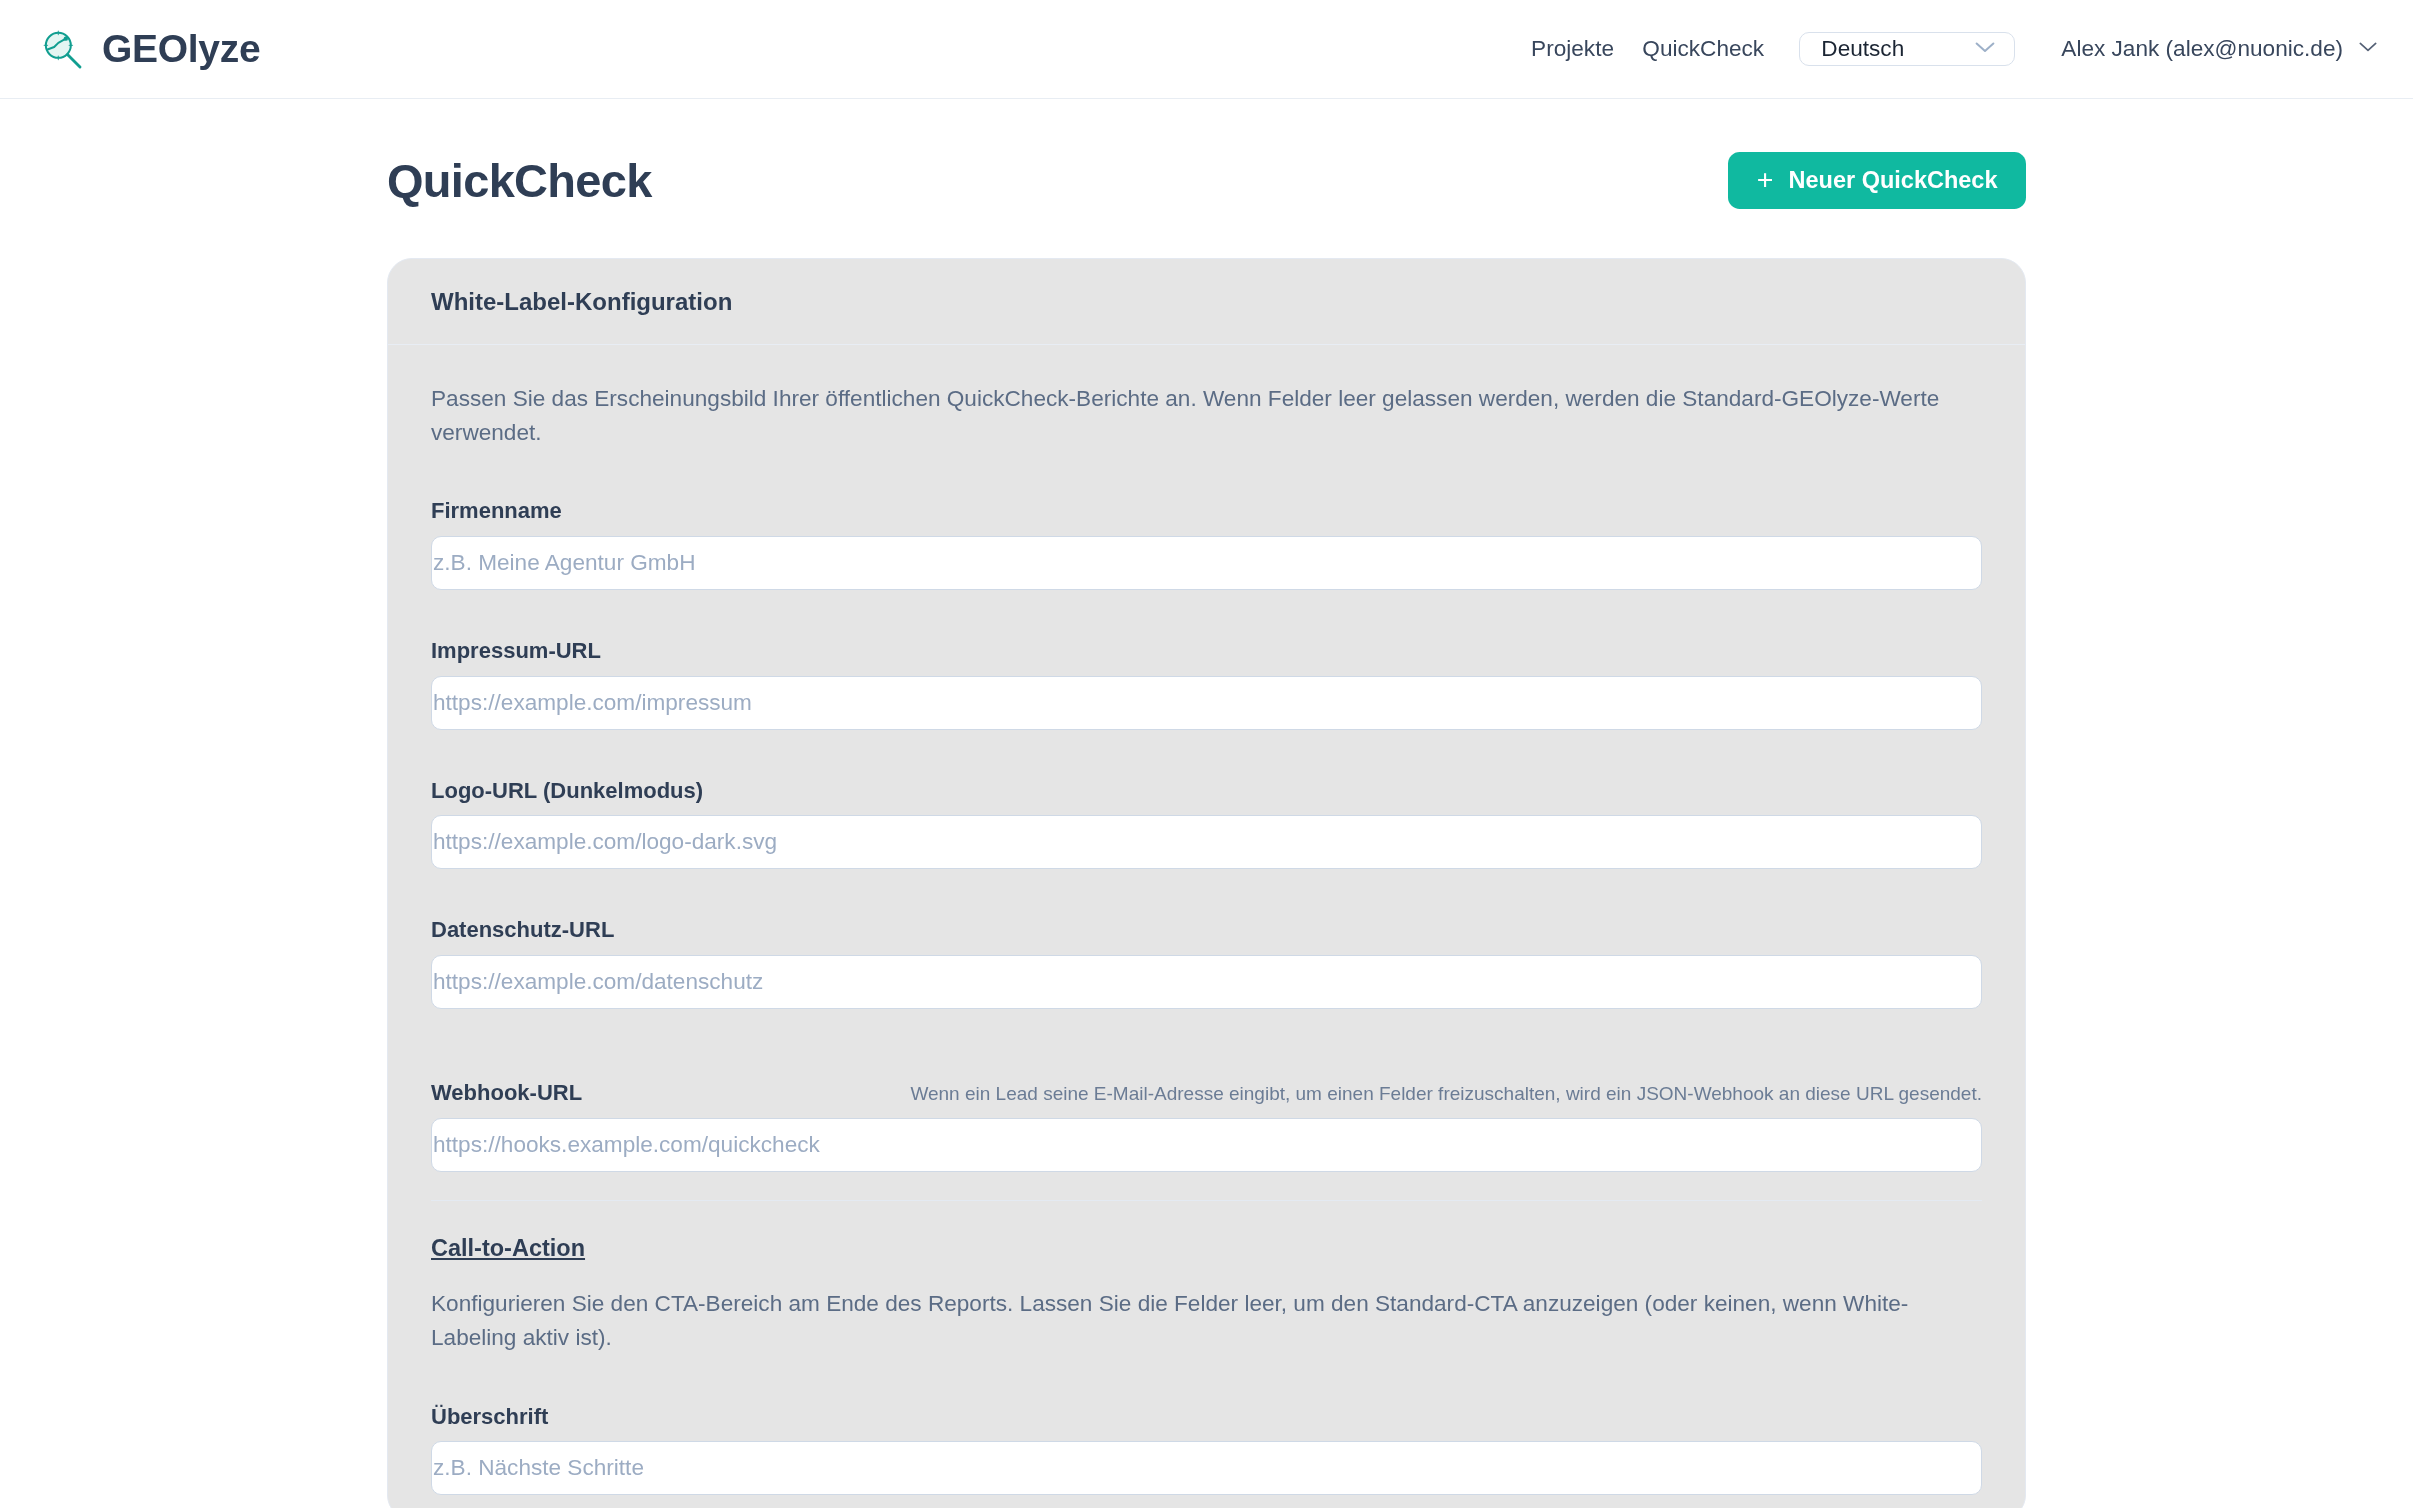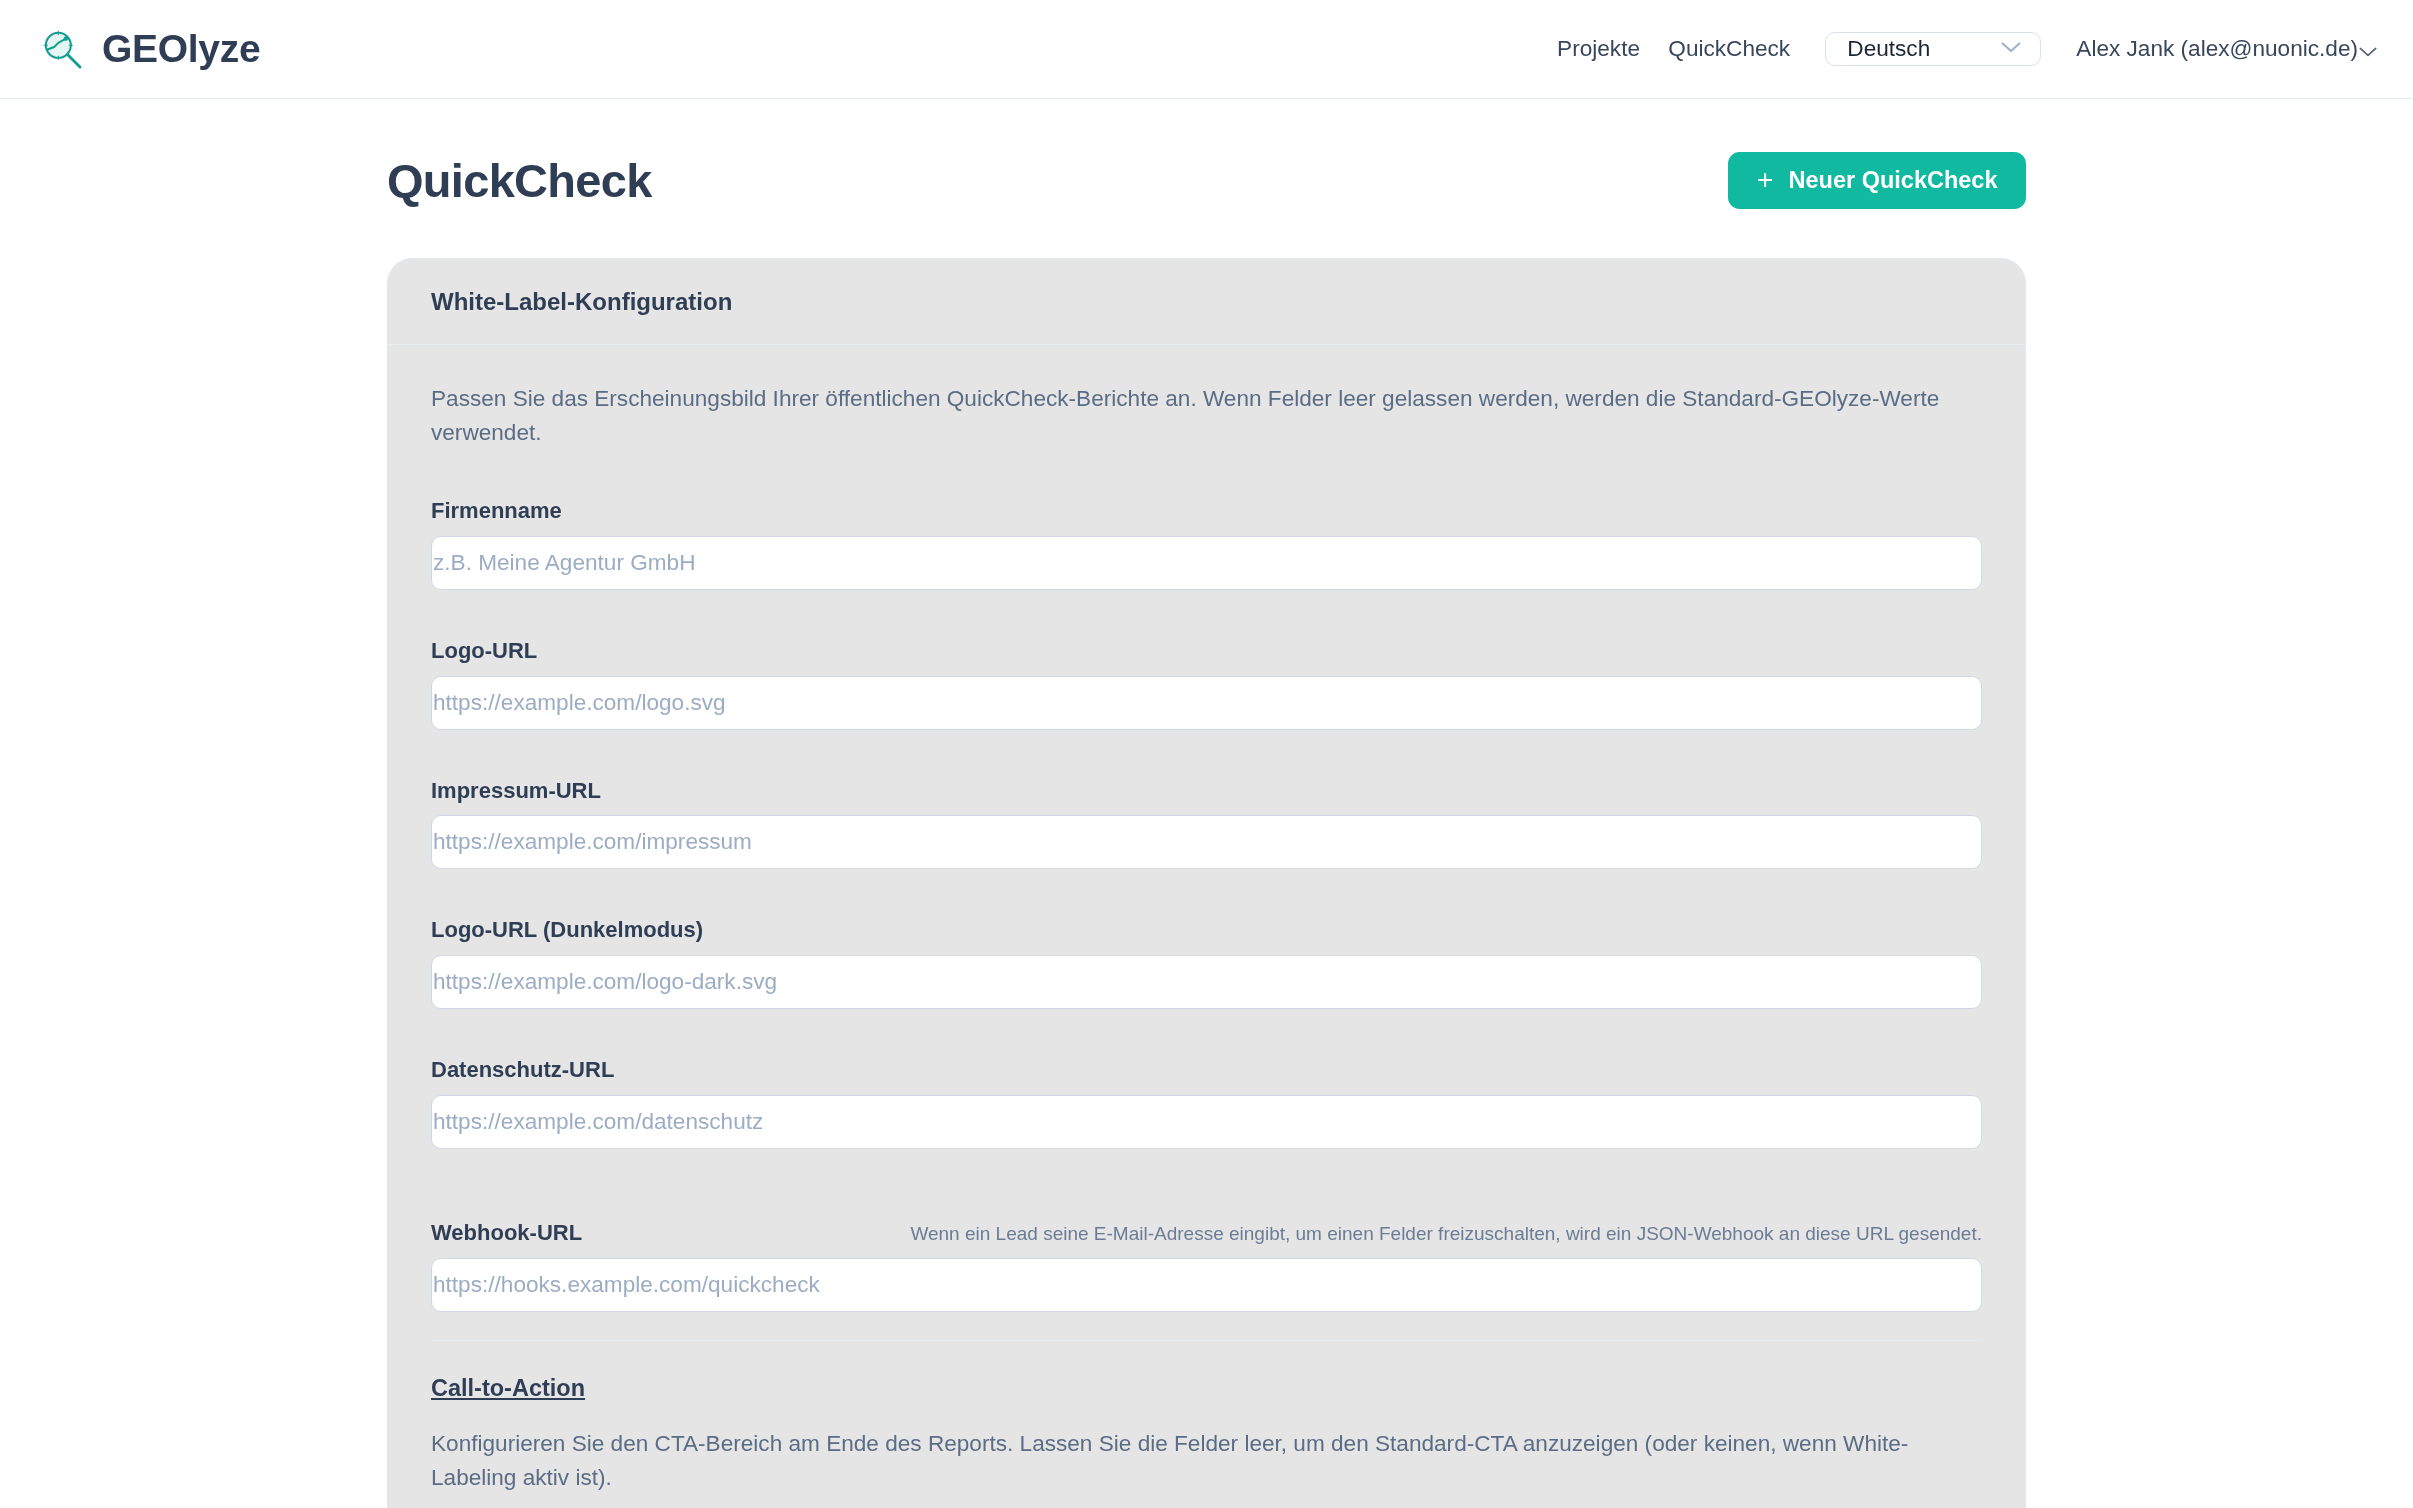--- a/index.html
+++ b/index.html
@@ -70,22 +70,24 @@
   .lang-select-value {
     font-size: 22.6px;
     color: #1b2533;
   }
   .chev {
     display: inline-block;
     color: #9db0c8;
   }
   .user-menu {
     display: flex;
-    align-items: flex-end;
+    align-items: center;
+    gap: 15px;
     cursor: pointer;
+    margin-left: 11px;
   }
   .user-name {
     font-size: 22.6px;
     color: #38465c;
     white-space: nowrap;
   }
   .user-chev { color: #546075; }
 
   
   .page {
@@ -277,24 +279,20 @@
 
     <div class="card-body">
 
       <p class="intro-text">Passen Sie das Erscheinungsbild Ihrer öffentlichen QuickCheck-Berichte an. Wenn Felder leer gelassen werden, werden die Standard-GEOlyze-Werte verwendet.</p>
 
       <div class="field">
         <label class="field-label">Firmenname</label>
         <input class="text-input" type="text" placeholder="z.B. Meine Agentur GmbH" style="">
       </div>
 
-      <div class="field">
-        <label class="field-label">Logo-URL</label>
-        <input class="text-input" type="text" placeholder="https://example.com/logo.svg" style="">
-      </div>
 
       <div class="field">
         <label class="field-label">Impressum-URL</label>
         <input class="text-input" type="text" placeholder="https://example.com/impressum" style="">
       </div>
 
       <div class="field">
         <label class="field-label">Logo-URL (Dunkelmodus)</label>
         <input class="text-input" type="text" placeholder="https://example.com/logo-dark.svg" style="">
       </div>

